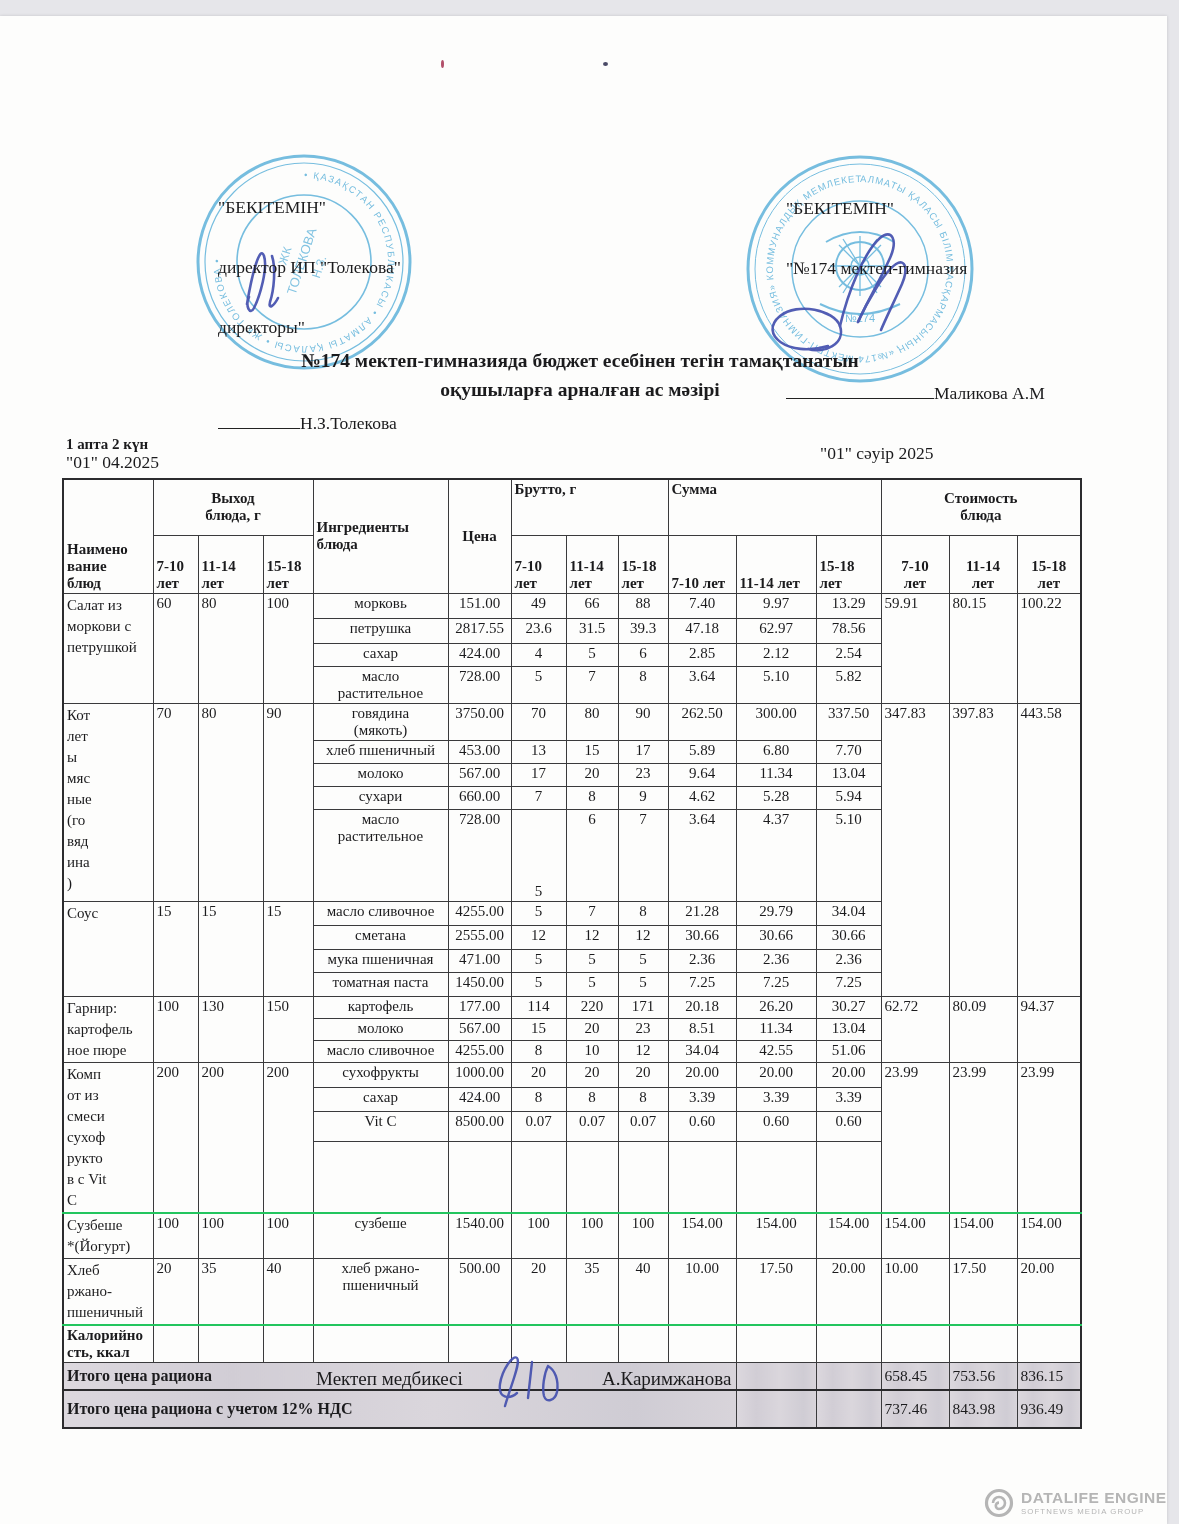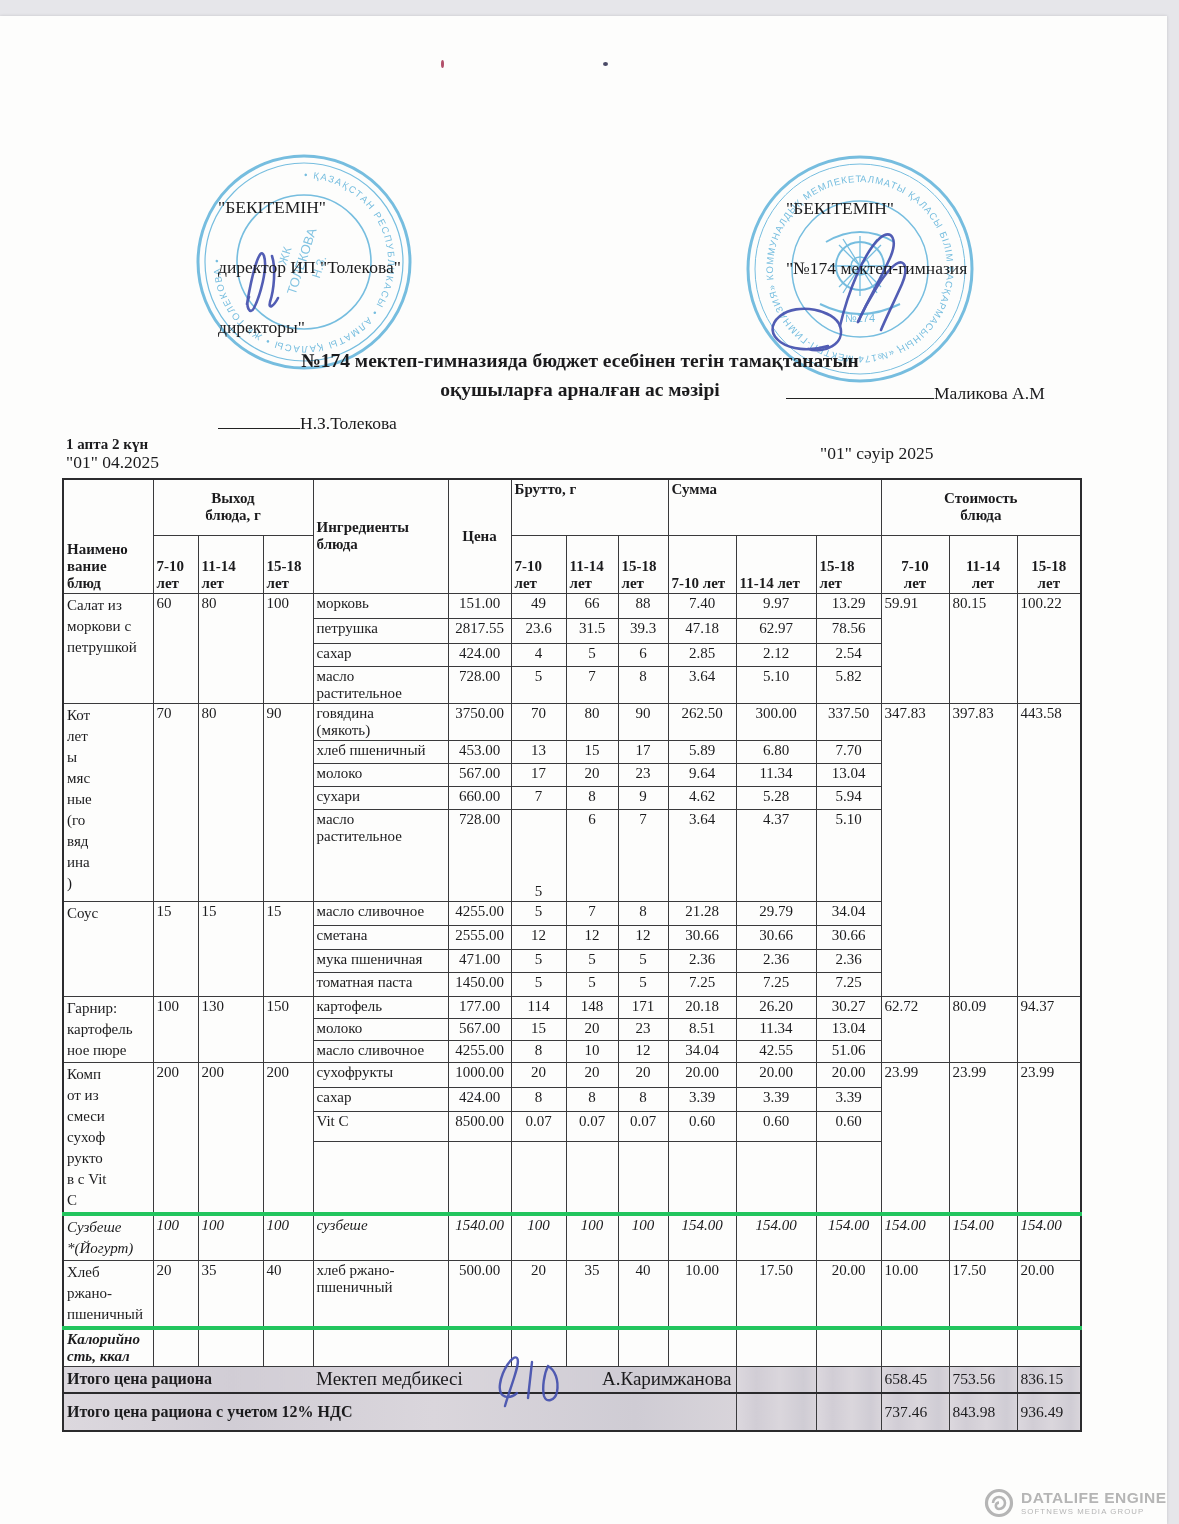--- a/index.html
+++ b/index.html
@@ -33,27 +33,27 @@
   th.h-name{text-align:left;vertical-align:bottom;padding-left:4px;}
   th.h-top{vertical-align:middle;text-align:center;}
   th.h-left{vertical-align:top;text-align:left;padding-left:6px;padding-top:8px;}
   th.h-mid{vertical-align:middle;text-align:left;padding-left:4px;}
   th.h-cen{vertical-align:middle;text-align:center;}
   th.sub{vertical-align:bottom;text-align:left;padding-left:3px;}
   th.sub-c{vertical-align:bottom;text-align:center;}
   tr.hr1{height:56px;} tr.hr2{height:58px;}
   td.dish{white-space:pre-line;vertical-align:top;text-align:left;padding:2px 2px 2px 4px;line-height:21px;}
   td.bold{font-weight:bold;line-height:17px;}
-  td.ing{white-space:pre-line;vertical-align:top;text-align:left;padding-left:4px;line-height:17px;}
+  td.ing{white-space:pre-line;vertical-align:top;text-align:center;padding-left:4px;line-height:17px;}
   td.num{font-size:15px;}
   td.ctr{text-align:center;vertical-align:top;padding-top:2px;}
   td.vtop{vertical-align:top;text-align:left;padding-left:4px;}
   td.cost{vertical-align:top;text-align:left;padding-left:5px;}
   td.vbot{vertical-align:bottom;padding-bottom:8px;}
-  tr.thick-top td{border-top:4px solid #22c55e;font-style:italic;}
+  tr.thick-top td{border-top:2px solid #22c55e;}
   tr.total-row td{border-top:1.5px solid #2a2a2c;border-bottom:2px solid #2a2a2c;
     background:linear-gradient(90deg,#dcd8de 0%,#d1cdd5 25%,#dad6dc 55%,#cfccd4 85%,#d8d4da 100%);}
   td.total-label{font-weight:bold;padding-left:44px;font-size:16px;text-align:left;vertical-align:middle;}
   td.total-val{text-align:left;padding-left:4px;vertical-align:middle;font-size:15.5px;}
   
   .footer-sign{position:absolute;left:316px;top:1352px;font-size:19px;}
   .footer-name{position:absolute;left:602px;top:1352px;font-size:19px;}
   
   .watermark{position:absolute;left:984px;top:1472px;display:flex;align-items:center;gap:7px;color:#b5b5b5;
     font-family:"Liberation Sans","DejaVu Sans",sans-serif;}
@@ -381,21 +381,21 @@
           <tr style="height: 22px;">
             <td class="dish" rowspan="3">Гарнир:
 картофель
 ное  пюре</td>
             <td class="num vtop" rowspan="3">100</td>
             <td class="num vtop" rowspan="3">130</td>
             <td class="num vtop" rowspan="3">150</td>
             <td class="ing">картофель</td>
             <td class="num ctr">177.00</td>
             <td class="num ctr">114</td>
-            <td class="num ctr">148</td>
+            <td class="num ctr">220</td>
             <td class="num ctr">171</td>
             <td class="num ctr">20.18</td>
             <td class="num ctr">26.20</td>
             <td class="num ctr">30.27</td>
             <td class="num cost" rowspan="3">62.72</td>
             <td class="num cost" rowspan="3">80.09</td>
             <td class="num cost" rowspan="3">94.37</td>
           </tr>
           <tr style="height: 22px;">
             <td class="ing">молоко</td>

